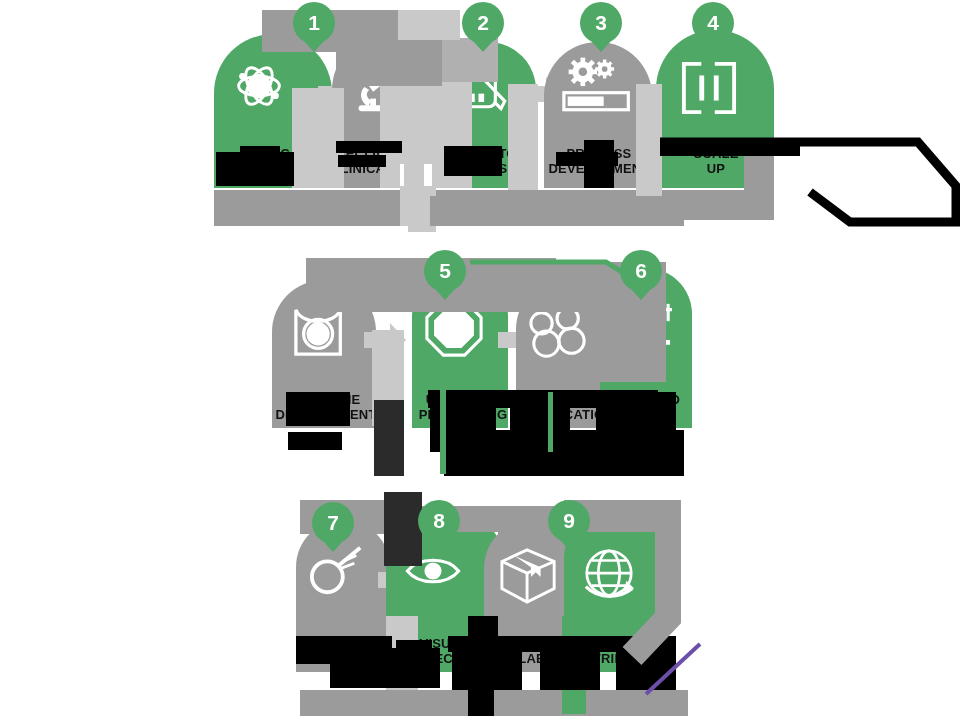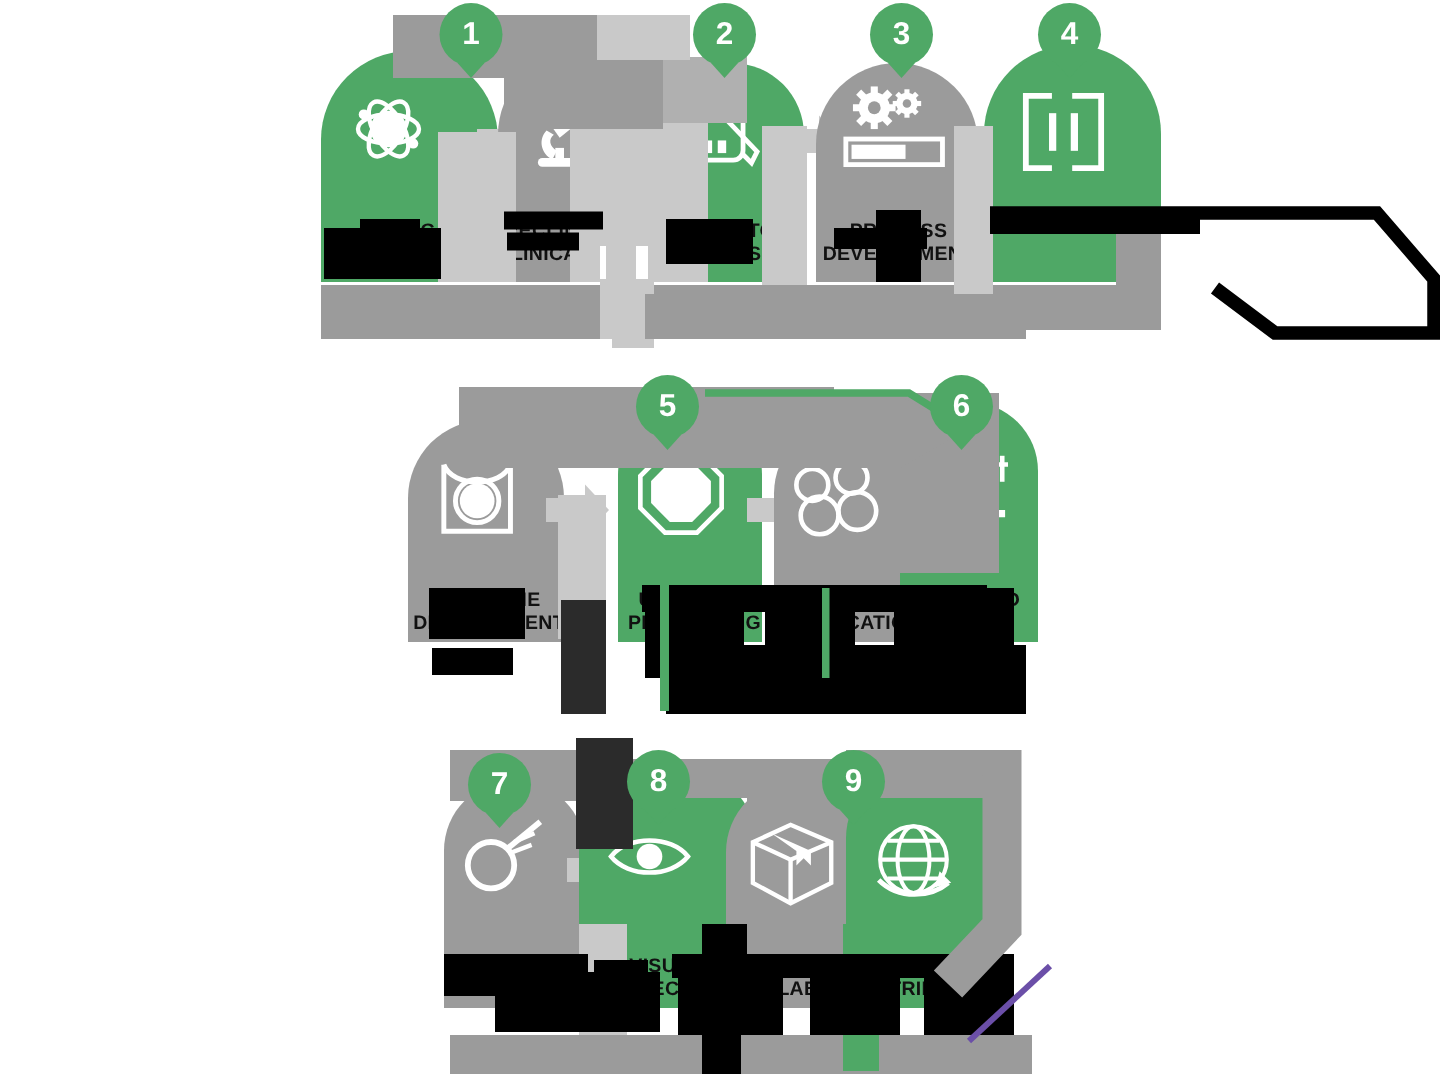--- a/index.html
+++ b/index.html
@@ -214,20 +214,24 @@
     <div>CLINICAL TRIALS</div>
   </div>
   <div class="label" style="left:434px; top:146px; width:110px;">
     <div>REGULATORY</div>
     <div>SUBMISSION</div>
   </div>
   <div class="label" style="left:538px; top:146px; width:122px;">
     <div>PROCESS</div>
     <div>DEVELOPMENT</div>
   </div>
+  <div class="label" style="left:654px; top:146px; width:124px;">
+    <div>SCALE</div>
+    <div>UP</div>
+  </div>
 
   <div class="rail" style="left:306px; top:262px; width:340px; height:28px; background:#9B9B9B;"></div>
   <div class="rail" style="left:560px; top:262px; width:30px; height:30px; background:#4FA866;"></div>
 
   <div class="node gray" style="left:272px; top:280px; width:104px; height:148px;"></div>
   <div class="icon" style="left:292px; top:304px;">
     <svg width="58" height="56" viewBox="0 0 60 58" fill="none" stroke="#fff" stroke-width="3.4">
       <path d="M4 6 v46 h46 V6"></path>
       <path d="M4 6 c6 16 40 16 46 0"></path>
       <circle cx="27" cy="31" r="15"></circle>

